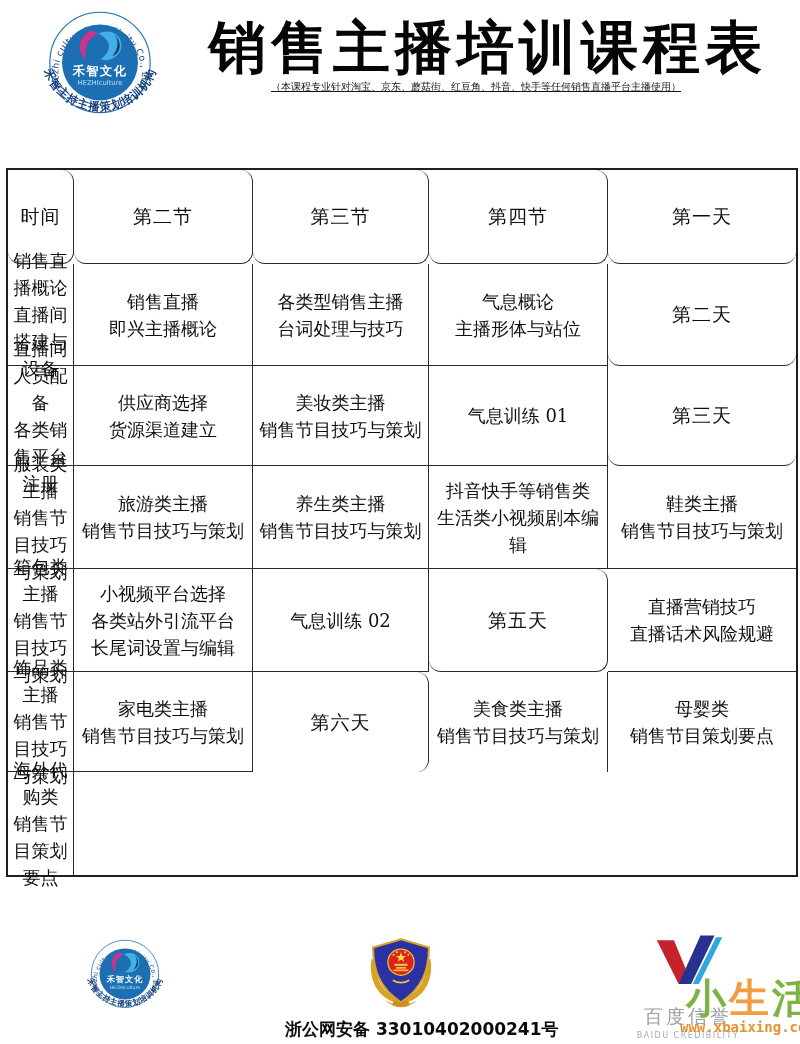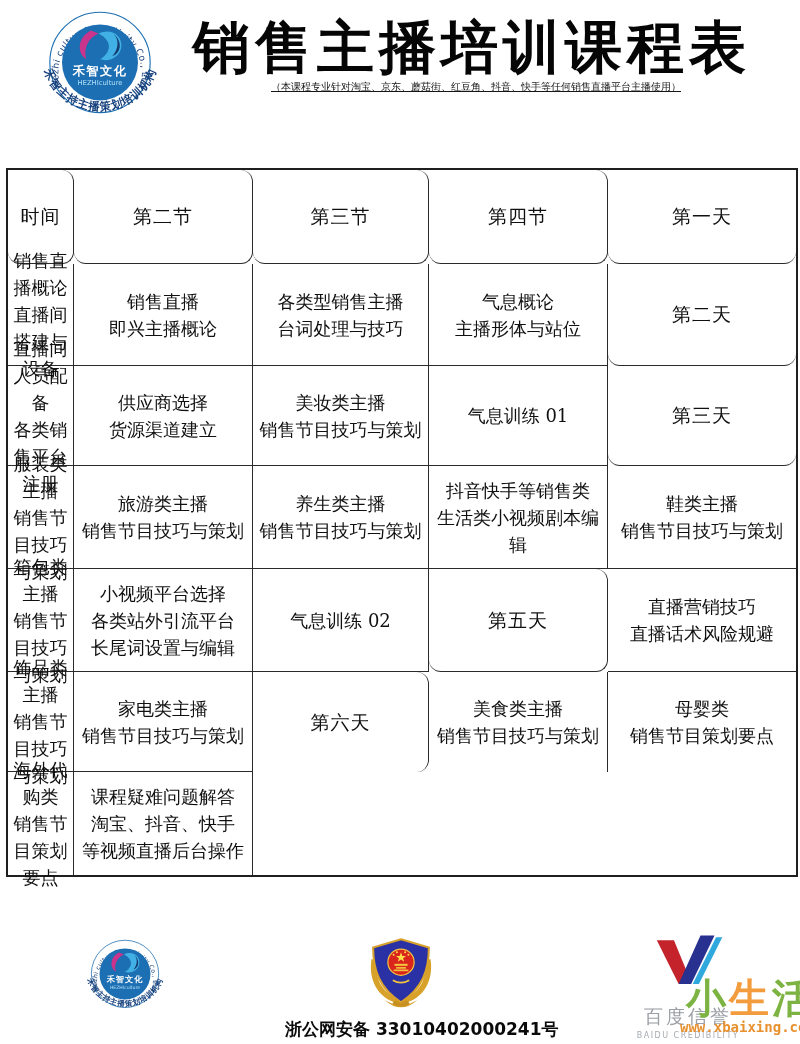--- a/index.html
+++ b/index.html
@@ -7,21 +7,21 @@
   html,body { background:#ffffff; }
   .page {
     position:relative; width:800px; height:1044px; background:#ffffff;
     font-family:"DejaVu Serif","Liberation Serif",serif; color:#101010; overflow:hidden;
   }
 
   
   .hezhi-logo { position:absolute; }
   .hezhi-logo.top { left:24px; top:-6px; width:152px; height:152px; }
   .page-title {
-    position:absolute; left:164px; top:10px; width:616px; height:66px;
+    position:absolute; left:180px; top:10px; width:616px; height:66px;
     font-size:57px; font-weight:bold; letter-spacing:5px; text-align:center;
     white-space:nowrap; color:#050505;
   }
   .page-subtitle {
     position:absolute; left:168px; top:80px; width:616px; text-align:center;
     font-size:10px; color:#161616; white-space:nowrap;text-decoration:underline;
   }
 
   
   .course-table {
@@ -204,25 +204,20 @@
         <span class="cell-text">美食类主播
 销售节目技巧与策划</span>
       </div>
     <div class="cell lastrow">
         <span class="cell-text">母婴类
 销售节目策划要点</span>
       </div>
     <div class="cell lastrow">
         <span class="cell-text">海外代购类
 销售节目策划要点</span>
-      </div>
-    <div class="cell lastrow">
-        <span class="cell-text">课程疑难问题解答
-淘宝、抖音、快手
-等视频直播后台操作</span>
       </div>
   </div>
 
   <svg class="hezhi-logo bottom" viewBox="0 0 200 200">
     <defs>
       <path id="arcTop2" d="M 48,122 A 55,55 0 1 1 152,122" fill="none"></path>
       <path id="arcBot2" d="M 26,100 A 78,78 0 0 0 174,100" fill="none"></path>
     </defs>
     <circle cx="100" cy="90" r="66" fill="#ffffff" stroke="#1c6fb2" stroke-width="1.5"></circle>
     <text font-size="12" fill="#16407c" letter-spacing="0.5">

